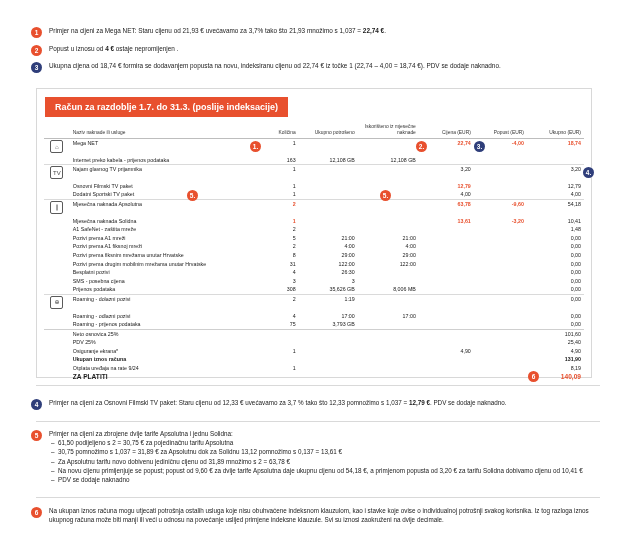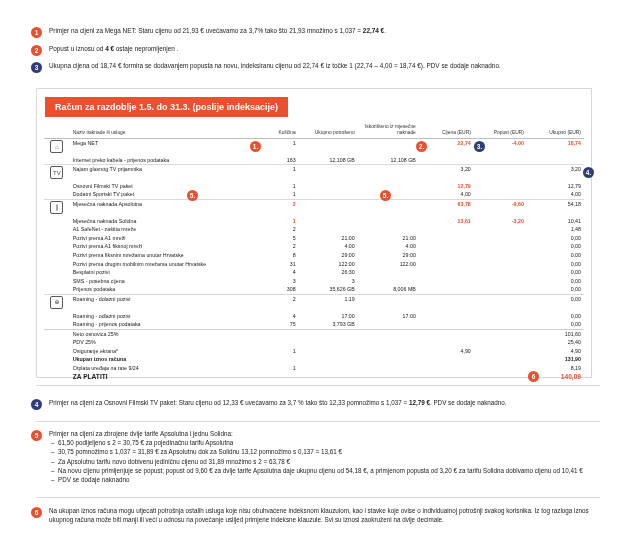--- a/index.html
+++ b/index.html
@@ -98,21 +98,21 @@
   <div class="note" style="left:49px;top:44px;width:545px;">
     <span>Popust u iznosu od </span><b>4 €</b><span> ostaje nepromijenjen .</span>
   </div>
 
   <div class="note-badge badge dark" style="left:31px;top:62px;">3</div>
   <div class="note" style="left:49px;top:61px;width:510px;">
     <span>Ukupna cijena od 18,74 € formira se dodavanjem popusta na novu, indeksiranu cijenu od 22,74 €  iz točke 1 (22,74 – 4,00 = 18,74 €). PDV se dodaje naknadno.</span>
   </div>
 
   <div class="invoice">
-    <div class="inv-title">Račun za razdoblje 1.5. do 31.3. (poslije indeksacije)</div>
+    <div class="inv-title">Račun za razdoblje 1.7. do 31.3. (poslije indeksacije)</div>
 
     <table class="bill">
       <thead>
         <tr>
           <th class="icocell"></th>
           <th class="c-name">Naziv naknade ili usluge</th>
           <th class="c-qty">Količina</th>
           <th class="c-used">Ukupno potrošeno</th>
           <th class="c-excl">Iskorišteno iz mjesečne naknade</th>
           <th class="c-price">Cijena (EUR)</th>

